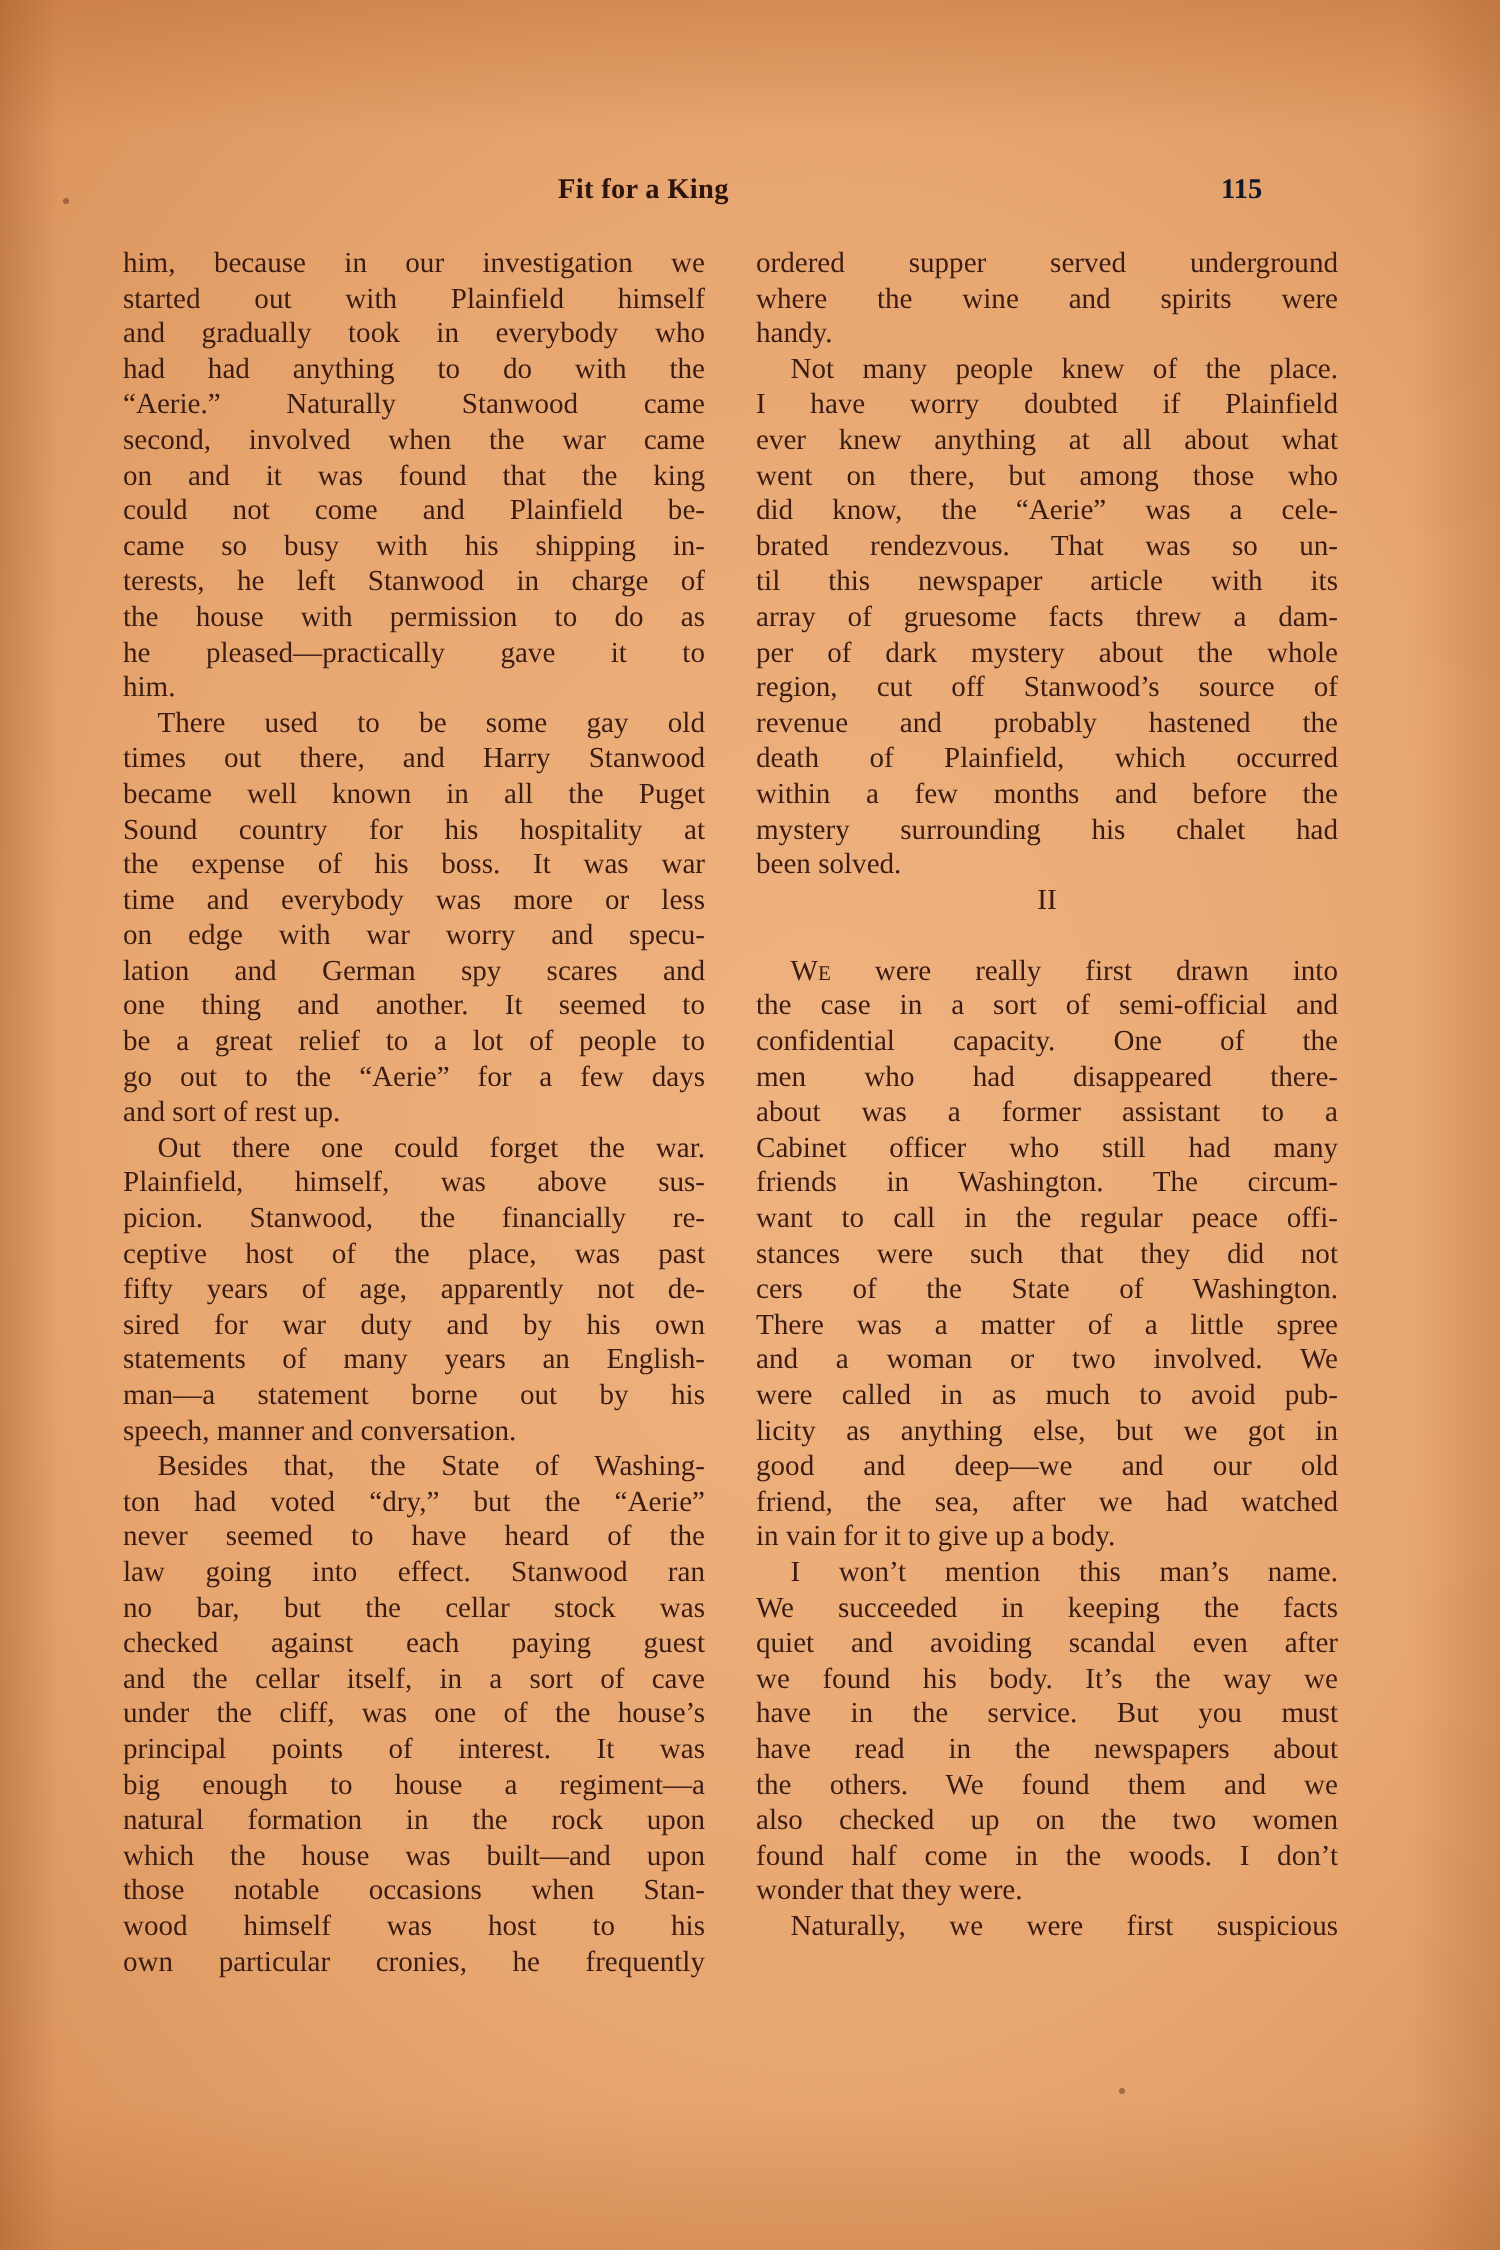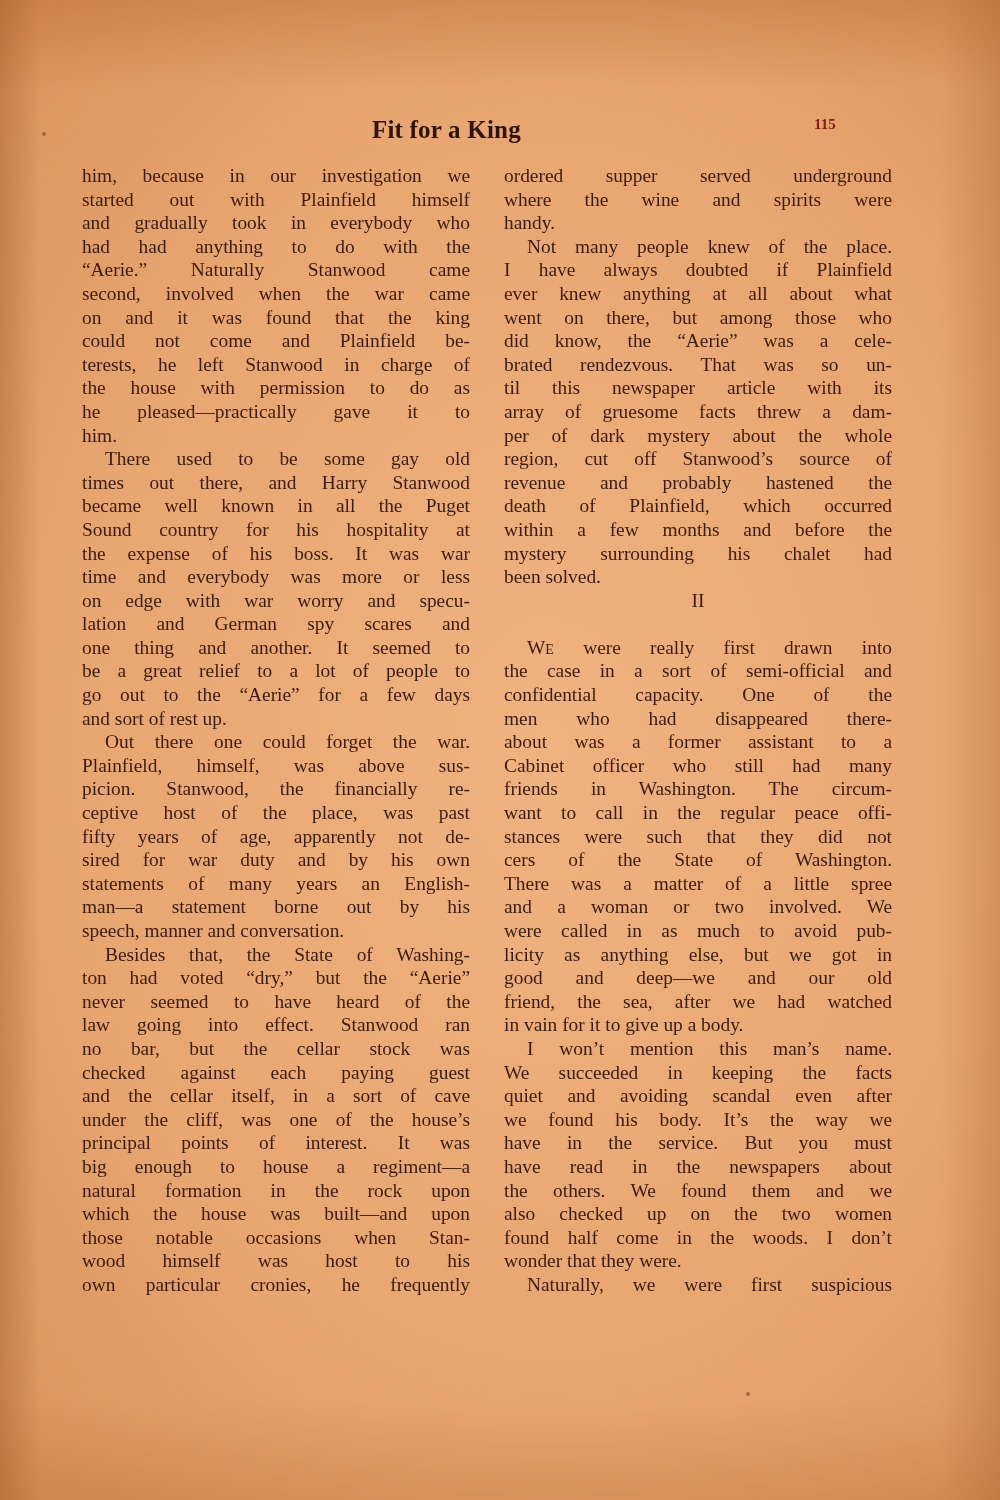--- a/index.html
+++ b/index.html
@@ -11,25 +11,25 @@
       linear-gradient(180deg, rgba(170,90,30,0.30) 0px, rgba(170,90,30,0.0) 90px, rgba(0,0,0,0) 1400px, rgba(170,90,30,0.22) 1500px),
       radial-gradient(ellipse at 55% 50%, #efb380 0%, #e8a670 60%, #d99159 100%);
     font-family: "Liberation Serif", "DejaVu Serif", serif;
     color: #3a1c12;
   }
   .header {
     position: absolute; top: 113px; left: 0; width: 1000px; height: 30px;
   }
   .running-title {
     position: absolute; left: 372px; top: 3px;
-    font-weight: bold; font-size: 25px; letter-spacing: 0.2px; color: #2d140c;
+    font-weight: bold; font-size: 19px; letter-spacing: 0.2px; color: #2d140c;
   }
   .page-number {
     position: absolute; left: 814px; top: 3px;
-    font-weight: bold; font-size: 15px; color: #7f1d1d;
+    font-weight: bold; font-size: 19px; color: #0f172a;
   }
   .column {
     position: absolute; top: 164px; width: 388px;
     font-size: 19.4px; line-height: 23.6px;
   }
   .col-left { left: 50px; margin-left: 32px; }
   .col-right { left: 464px; margin-left: 40px; }
   .line {
     display: block; height: 23.6px; white-space: nowrap;
     text-align: justify; text-align-last: justify;
@@ -53,20 +53,21 @@
 <div class="column col-left" id="col-left">
     <div class="paragraph">
       <span class="line">him, because in our investigation we</span>
       <span class="line">started out with Plainfield himself</span>
       <span class="line">and gradually took in everybody who</span>
       <span class="line">had had anything to do with the</span>
       <span class="line">“Aerie.” Naturally Stanwood came</span>
       <span class="line">second, involved when the war came</span>
       <span class="line">on and it was found that the king</span>
       <span class="line">could not come and Plainfield be-</span>
+      <span class="line">came so busy with his shipping in-</span>
       <span class="line">terests, he left Stanwood in charge of</span>
       <span class="line">the house with permission to do as</span>
       <span class="line">he pleased—practically gave it to</span>
       <span class="line last">him.</span>
     </div>
     <div class="paragraph">
       <span class="line indent">There used to be some gay old</span>
       <span class="line">times out there, and Harry Stanwood</span>
       <span class="line">became well known in all the Puget</span>
       <span class="line">Sound country for his hospitality at</span>
@@ -109,21 +110,21 @@
     </div>
   </div>
 <div class="column col-right" id="col-right">
     <div class="paragraph">
       <span class="line">ordered supper served underground</span>
       <span class="line">where the wine and spirits were</span>
       <span class="line last">handy.</span>
     </div>
     <div class="paragraph">
       <span class="line indent">Not many people knew of the place.</span>
-      <span class="line">I have always doubted if Plainfield</span>
+      <span class="line">I have worry doubted if Plainfield</span>
       <span class="line">ever knew anything at all about what</span>
       <span class="line">went on there, but among those who</span>
       <span class="line">did know, the “Aerie” was a cele-</span>
       <span class="line">brated rendezvous. That was so un-</span>
       <span class="line">til this newspaper article with its</span>
       <span class="line">array of gruesome facts threw a dam-</span>
       <span class="line">per of dark mystery about the whole</span>
       <span class="line">region, cut off Stanwood’s source of</span>
       <span class="line">revenue and probably hastened the</span>
       <span class="line">death of Plainfield, which occurred</span>

